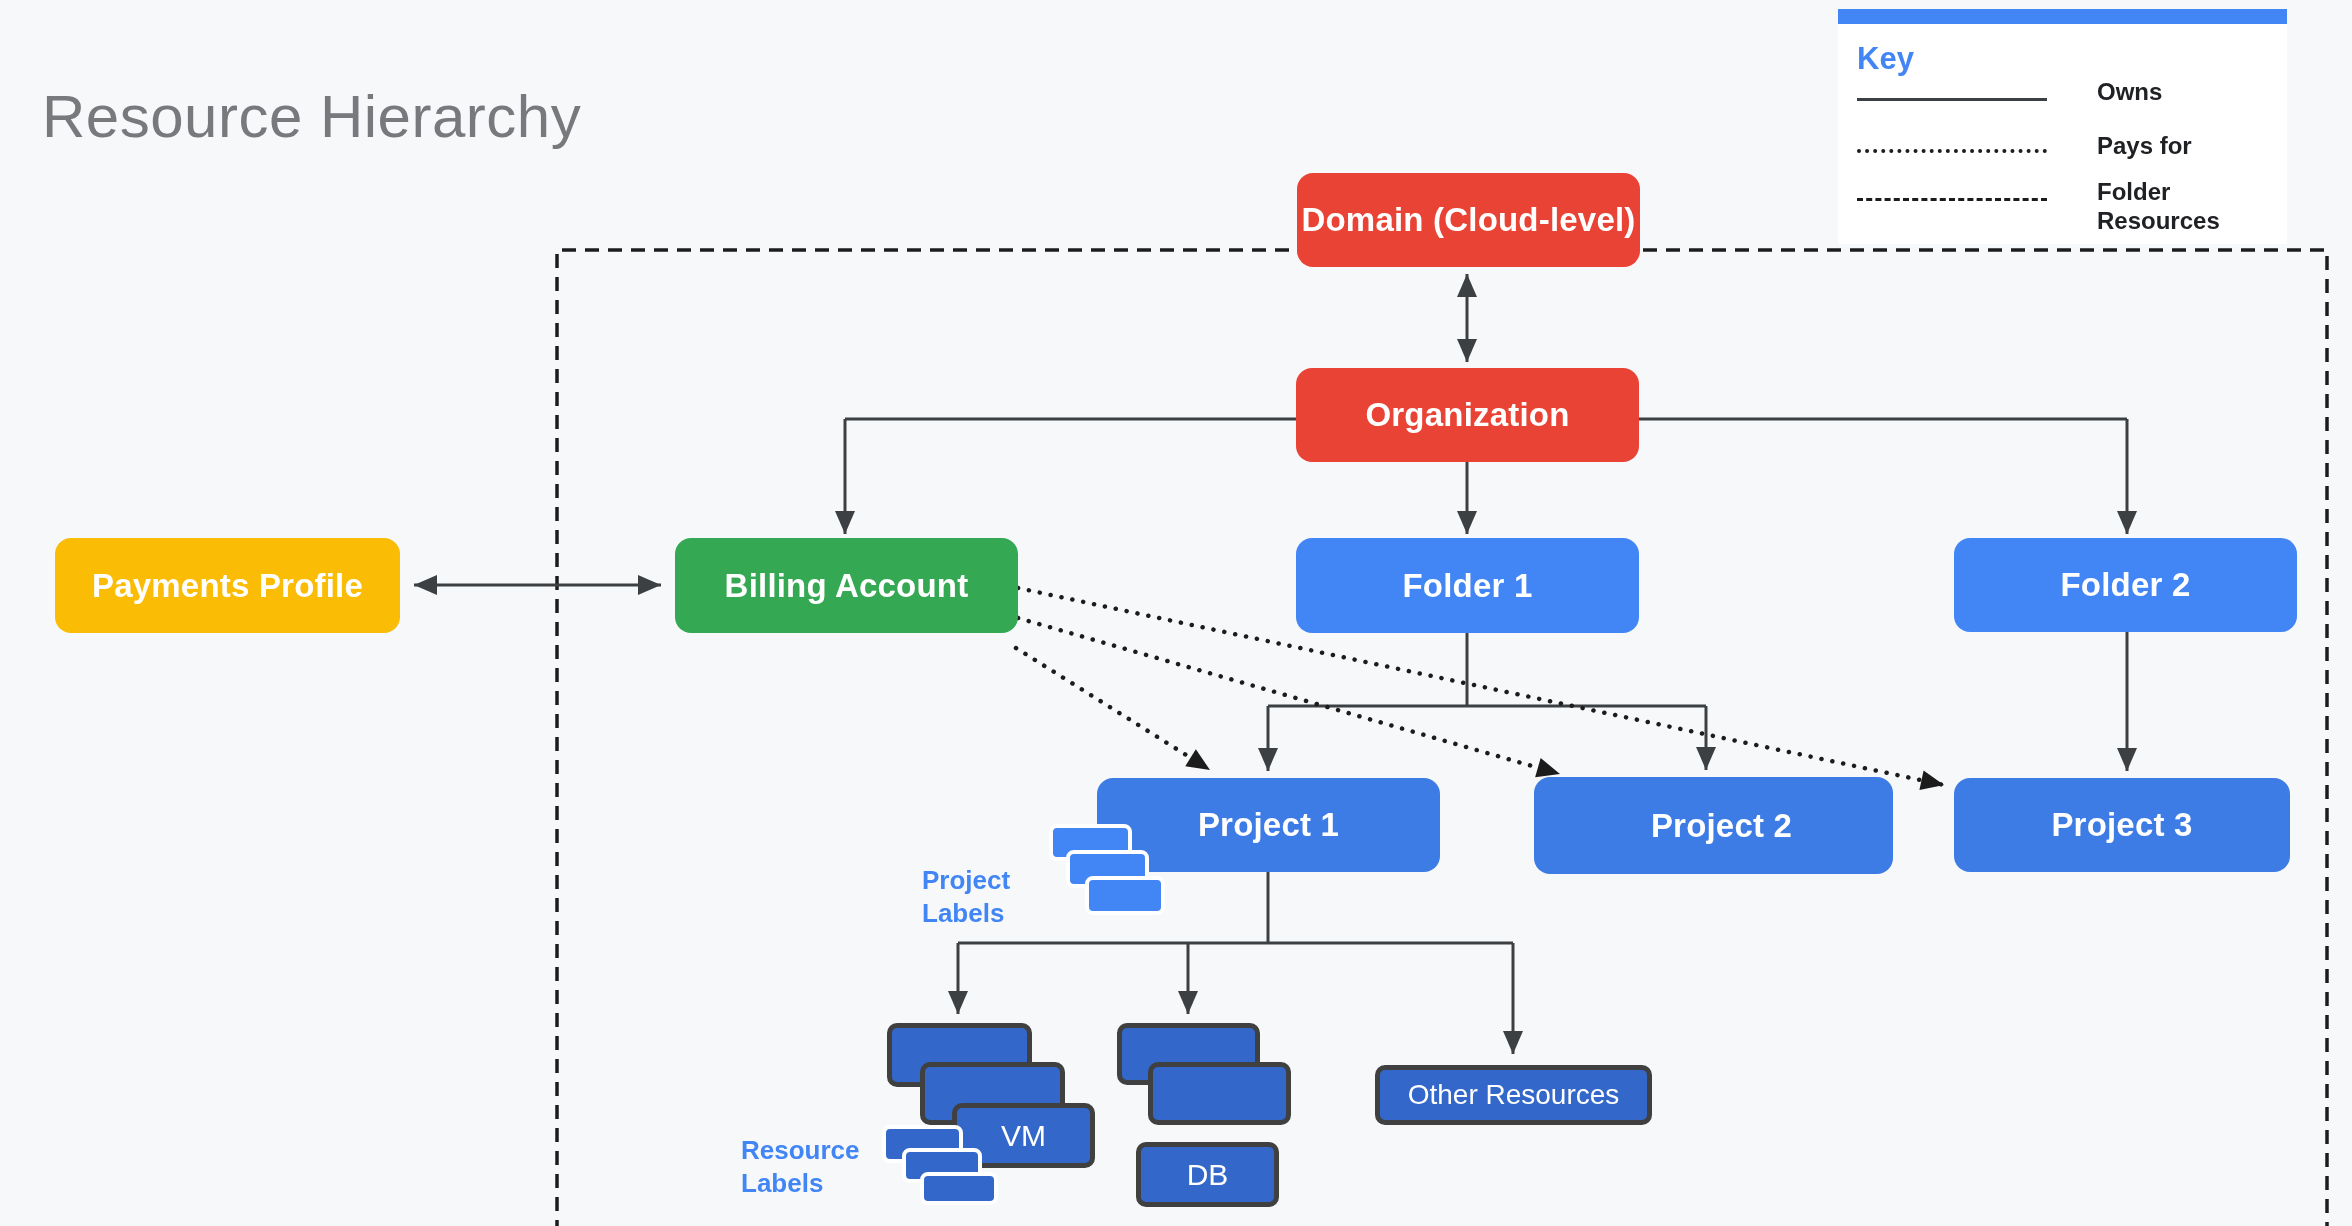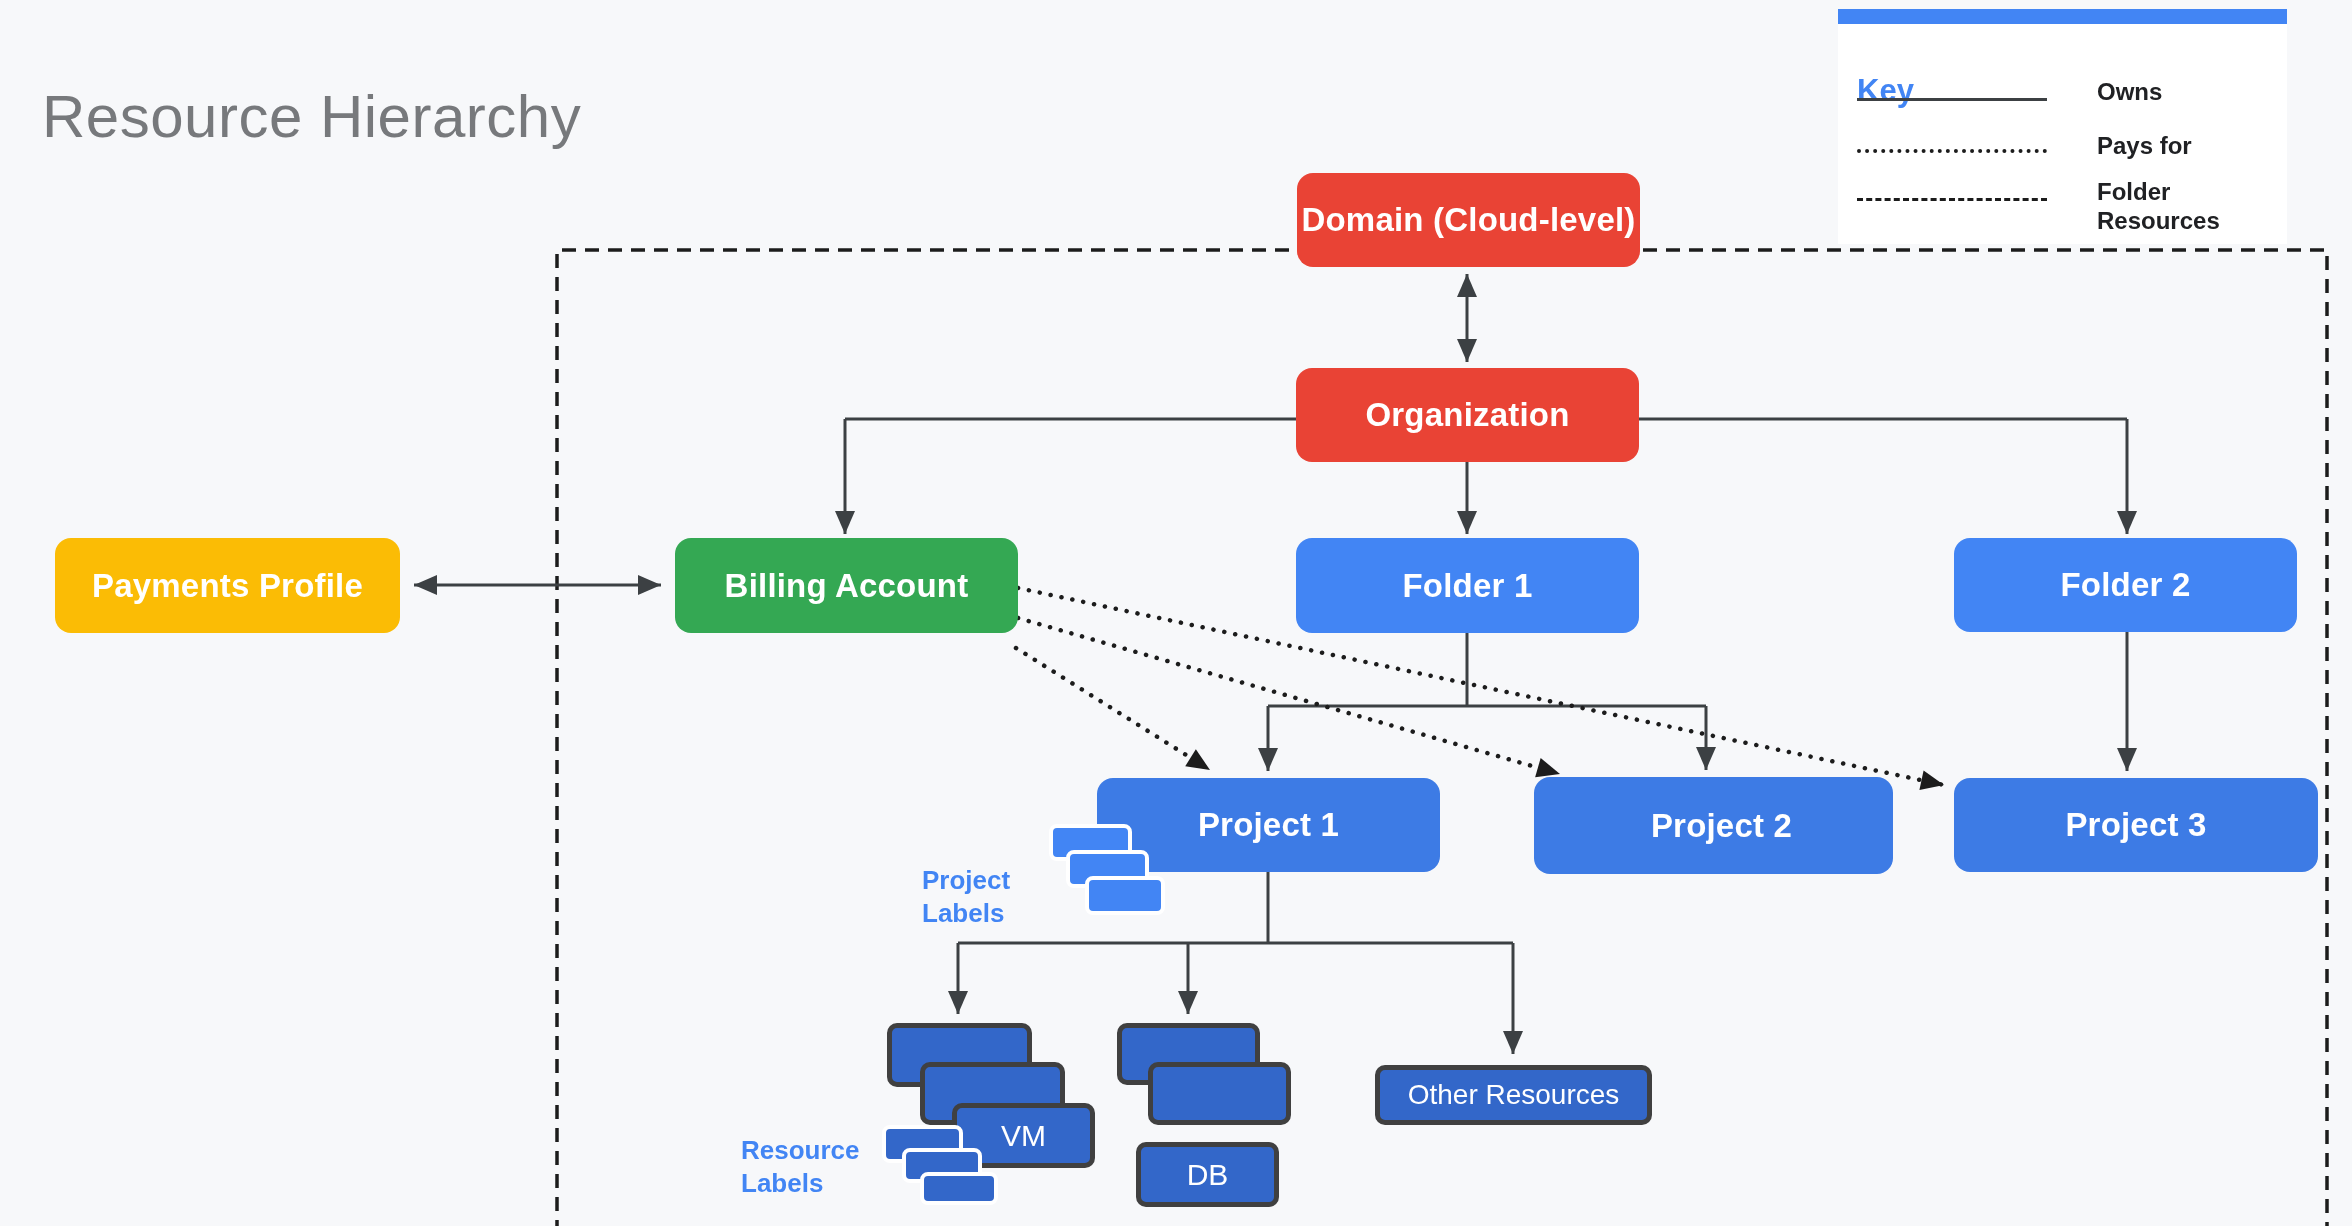--- a/index.html
+++ b/index.html
@@ -10,21 +10,21 @@
         border-radius:16px;color:#fff;font-weight:700;font-size:33px;letter-spacing:.2px;}
   .ann{position:absolute;z-index:2;color:#4285F4;font-weight:700;font-size:26px;line-height:1.25;}
   .chip{position:absolute;border:4px solid #fff;border-radius:8px;}
   .bigchip{position:absolute;border:5px solid #404040;border-radius:10px;z-index:3;
            display:flex;align-items:center;justify-content:center;color:#fff;font-weight:400;font-size:30px;}
   .smallchip{z-index:4;}
   .plchip{z-index:3;}
   
   #legend{position:absolute;left:1838px;top:9px;width:449px;height:235px;background:#fff;z-index:2;}
   #legend .bar{position:absolute;left:0;top:0;width:100%;height:15px;background:#4285F4;}
-  #legend .heading{position:absolute;left:19px;top:32px;color:#4285F4;font-weight:700;font-size:31px;margin-top:32px;}
+  #legend .heading{position:absolute;left:19px;top:32px;color:#4285F4;font-weight:700;font-size:31px;}
   #legend .lbl{position:absolute;left:259px;color:#202124;font-weight:700;font-size:24px;line-height:1.22;}
   #legend .sample{position:absolute;left:19px;width:190px;height:0;}
   .s-solid{border-top:3px solid #3C4043;}
   .s-dotted{border-top:4px dotted #1c1c1c;}
   .s-dashed{border-top:3px dashed #1c1c1c;}
   #title{position:absolute;left:42px;top:82px;z-index:2;color:#77797C;font-size:60px;font-weight:400;letter-spacing:.5px;}
 </style>
 </head>
 <body>
 
@@ -91,21 +91,21 @@
   <div class="node" style="left: 675px; top: 538px; width: 343px; height: 95px; background-color: rgb(52, 168, 83);">Billing Account</div>
 
   <div class="node" style="left: 1296px; top: 538px; width: 343px; height: 95px; background-color: rgb(66, 133, 244);">Folder 1</div>
 
   <div class="node" style="left: 1954px; top: 538px; width: 343px; height: 94px; background-color: rgb(66, 133, 244);">Folder 2</div>
 
   <div class="node" style="left: 1097px; top: 778px; width: 343px; height: 94px; background-color: rgb(61, 123, 229);">Project 1</div>
 
   <div class="node" style="left: 1534px; top: 777px; width: 343px; height: 97px; background-color: rgb(61, 123, 229); padding-left: 16px;">Project 2</div>
 
-  <div class="node" style="left: 1954px; top: 778px; width: 364px; height: 94px; background-color: rgb(61, 123, 229);">Project 3</div>
+  <div class="node" style="left: 1954px; top: 778px; width: 336px; height: 94px; background-color: rgb(61, 123, 229);">Project 3</div>
 
   <div class="ann" style="left:922px;top:864px;width:95px">Project Labels</div>
   <div class="chip plchip" style="left:1049px;top:824px;width:75px;height:29px;background:#4285F4"></div>
   <div class="chip plchip" style="left:1066px;top:850px;width:75px;height:30px;background:#4285F4"></div>
   <div class="chip plchip" style="left:1085px;top:876px;width:72px;height:31px;background:#4285F4"></div>
 
   <div class="bigchip" style="left: 887px; top: 1023px; width: 135px; height: 54px; background-color: rgb(51, 103, 201);"></div>
   <div class="bigchip" style="left: 920px; top: 1062px; width: 135px; height: 53px; background-color: rgb(51, 103, 201);"></div>
   <div class="bigchip" style="left: 952px; top: 1103px; width: 133px; height: 55px; background-color: rgb(51, 103, 201);">VM</div>
 

